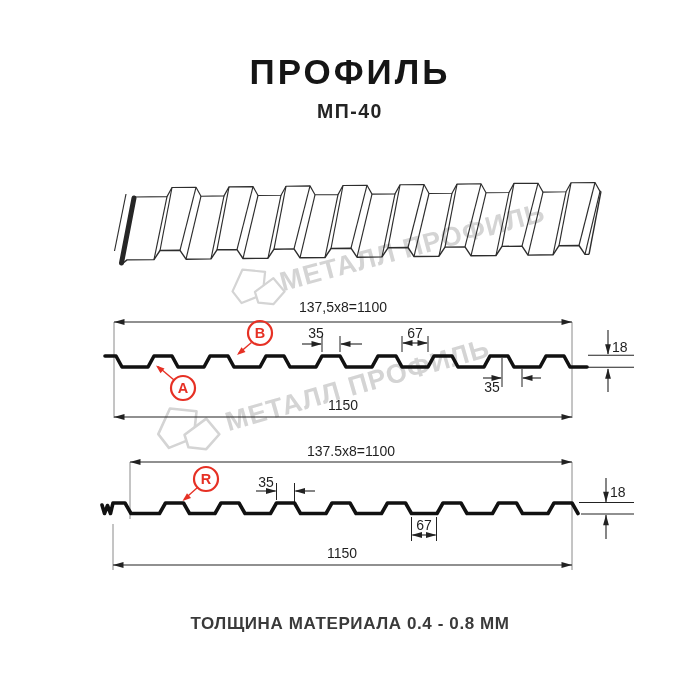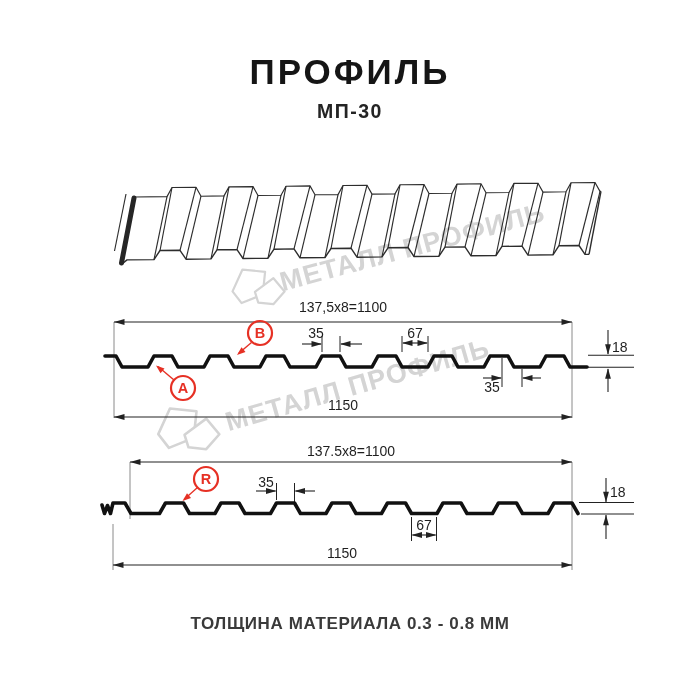--- a/index.html
+++ b/index.html
@@ -45,21 +45,21 @@
   .redln{stroke:var(--accent,#e63024);stroke-width:1.4;fill:none;}
   .redcirc{stroke:var(--accent,#e63024);stroke-width:2.2;fill:none;}
   .redtext{font-size:14.5px;font-weight:600;fill:var(--accent,#e63024);text-anchor:middle;}
 </style>
 </head>
 <body>
 
 <div class="canvas">
 
   <div class="title">ПРОФИЛЬ</div>
-  <div class="subtitle">МП-30</div>
+  <div class="subtitle">МП-40</div>
 
   <svg class="wm-logo wm1-logo" width="62" height="46" viewBox="0 0 66 50">
     <path d="M6,26 L20,4 L44,10 L38,34 L14,40 Z"></path>
     <path d="M30,30 L52,18 L62,34 L48,46 L32,42 Z"></path>
   </svg>
   <div class="wm-text wm1-text">МЕТАЛЛ ПРОФИЛЬ</div>
 
   <svg class="wm-logo wm2-logo" width="74" height="54" viewBox="0 0 66 50">
     <path d="M6,26 L20,4 L44,10 L38,34 L14,40 Z"></path>
     <path d="M30,30 L52,18 L62,34 L48,46 L32,42 Z"></path>
@@ -204,14 +204,14 @@
         <polygon points="0,0 -10.5,2.9 -10.5,-2.9" transform="translate(276.5,491) rotate(0)" fill="#222"></polygon>
         <polygon points="0,0 -10.5,2.9 -10.5,-2.9" transform="translate(294.5,491) rotate(180)" fill="#222"></polygon>
         <polygon points="0,0 -10.5,2.9 -10.5,-2.9" transform="translate(411.5,535) rotate(180)" fill="#222"></polygon>
         <polygon points="0,0 -10.5,2.9 -10.5,-2.9" transform="translate(436.5,535) rotate(0)" fill="#222"></polygon>
         <polygon points="0,0 -8.5,3.1 -8.5,-3.1" transform="translate(156,365.5) rotate(-140)" fill="#e63024"></polygon>
         <polygon points="0,0 -8.5,3.1 -8.5,-3.1" transform="translate(237,355) rotate(140)" fill="#e63024"></polygon>
         <polygon points="0,0 -8.5,3.1 -8.5,-3.1" transform="translate(182.5,501) rotate(140)" fill="#e63024"></polygon>
       </g>
   </svg>
 
-  <div class="footer">ТОЛЩИНА МАТЕРИАЛА 0.3 - 0.8 ММ</div>
+  <div class="footer">ТОЛЩИНА МАТЕРИАЛА 0.4 - 0.8 ММ</div>
 </div>
 
 </body></html>

